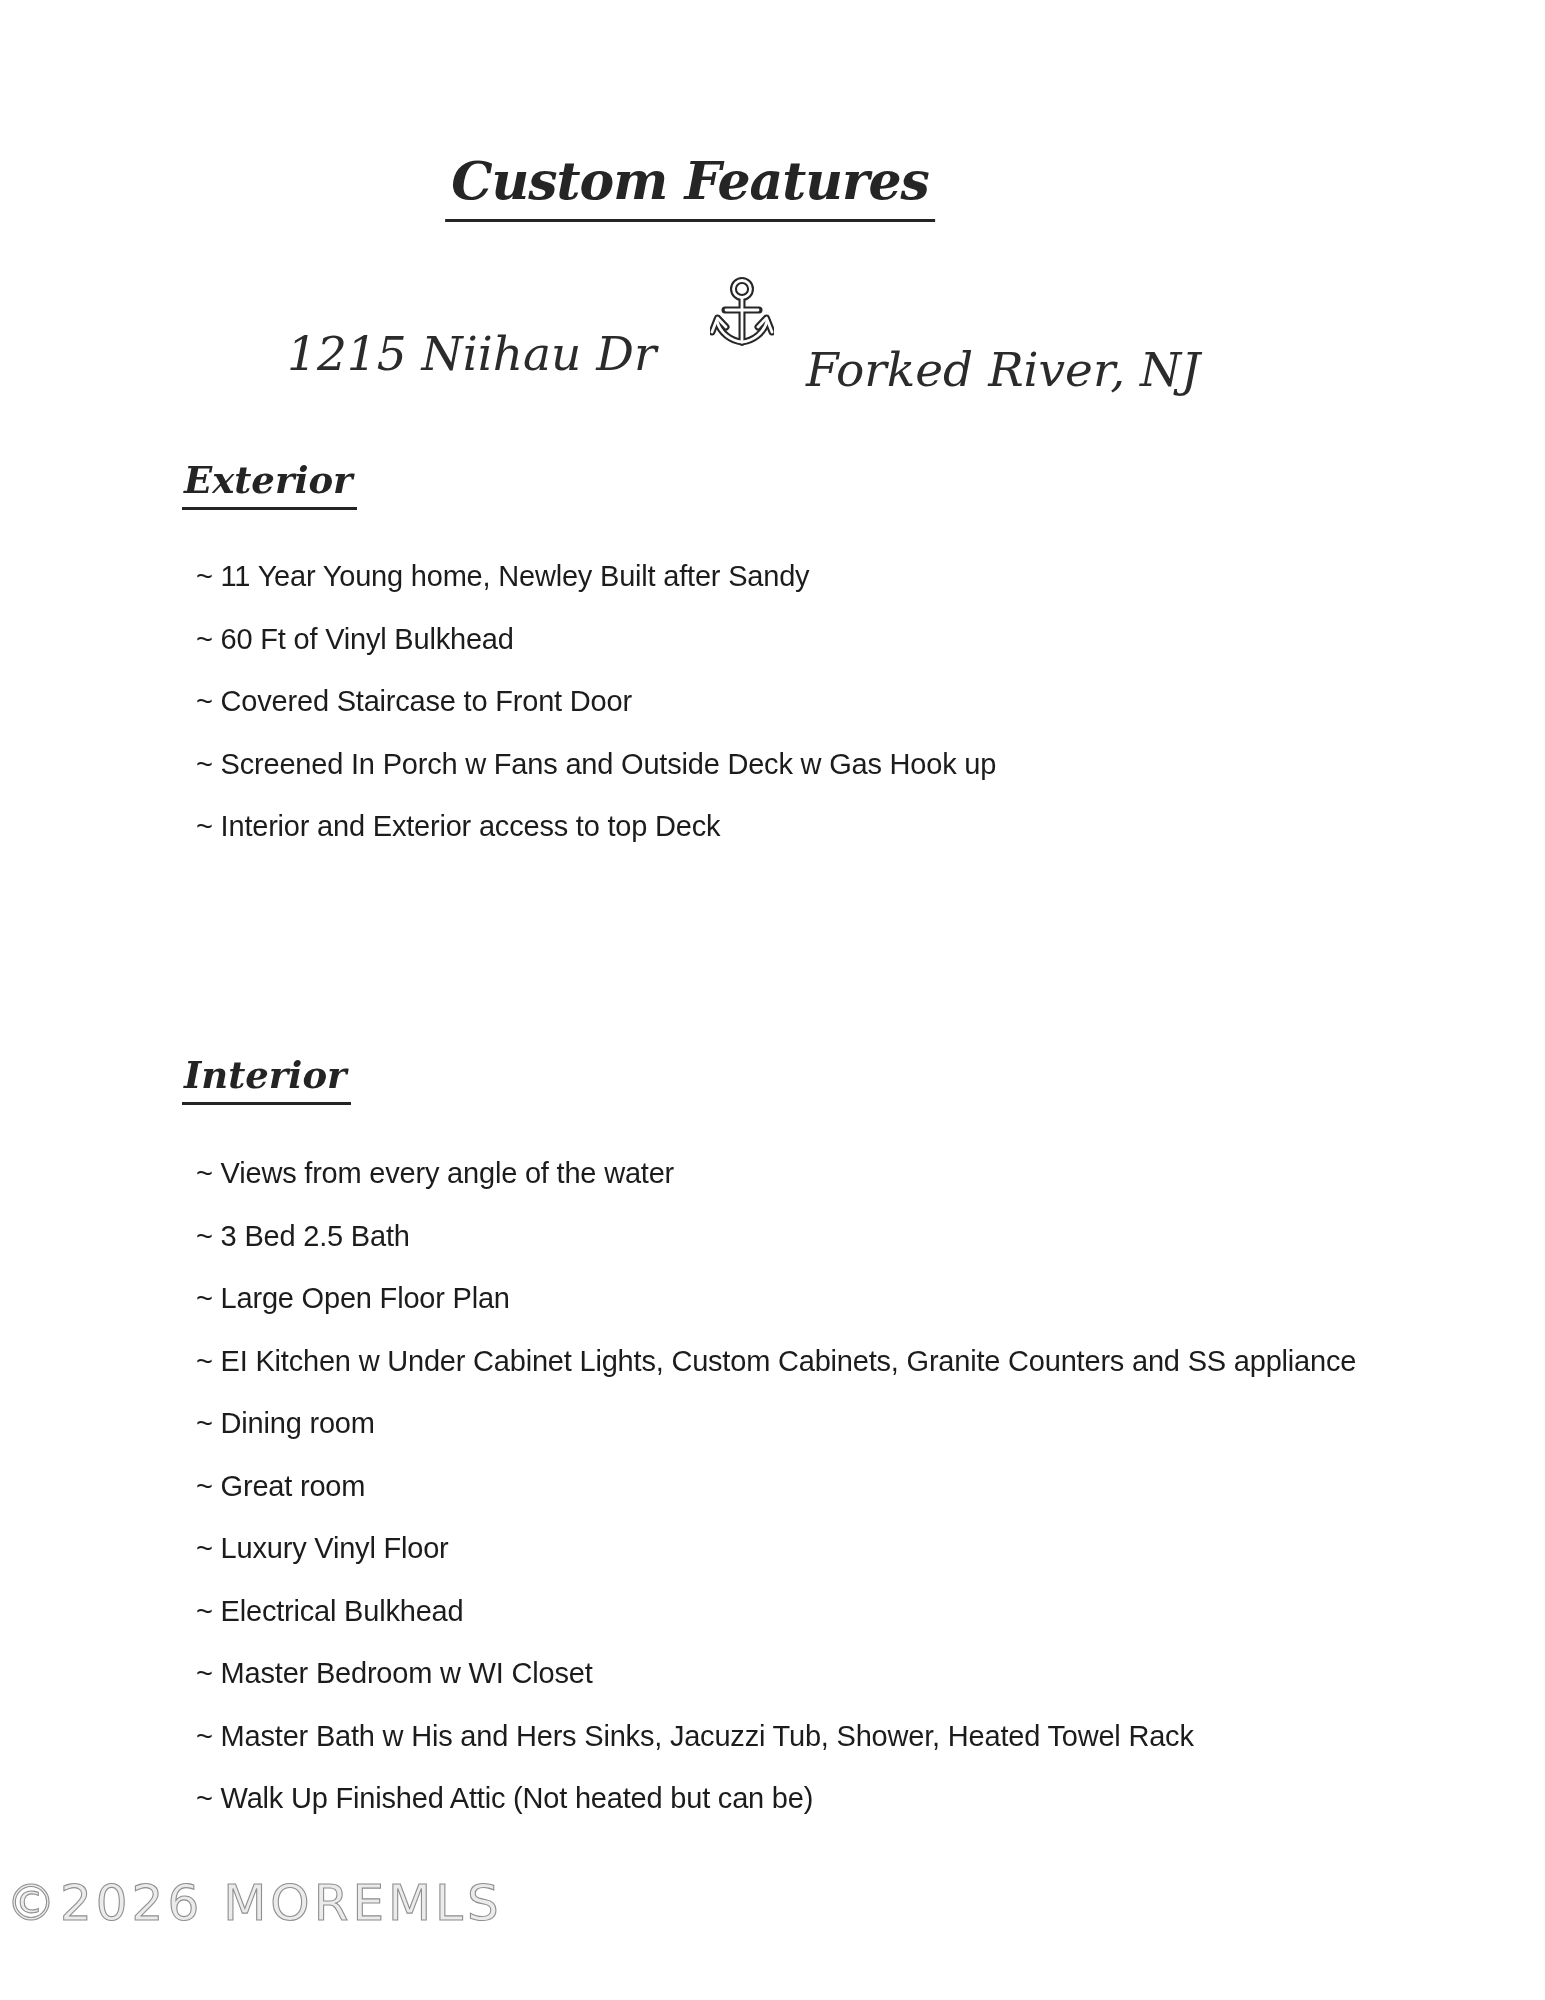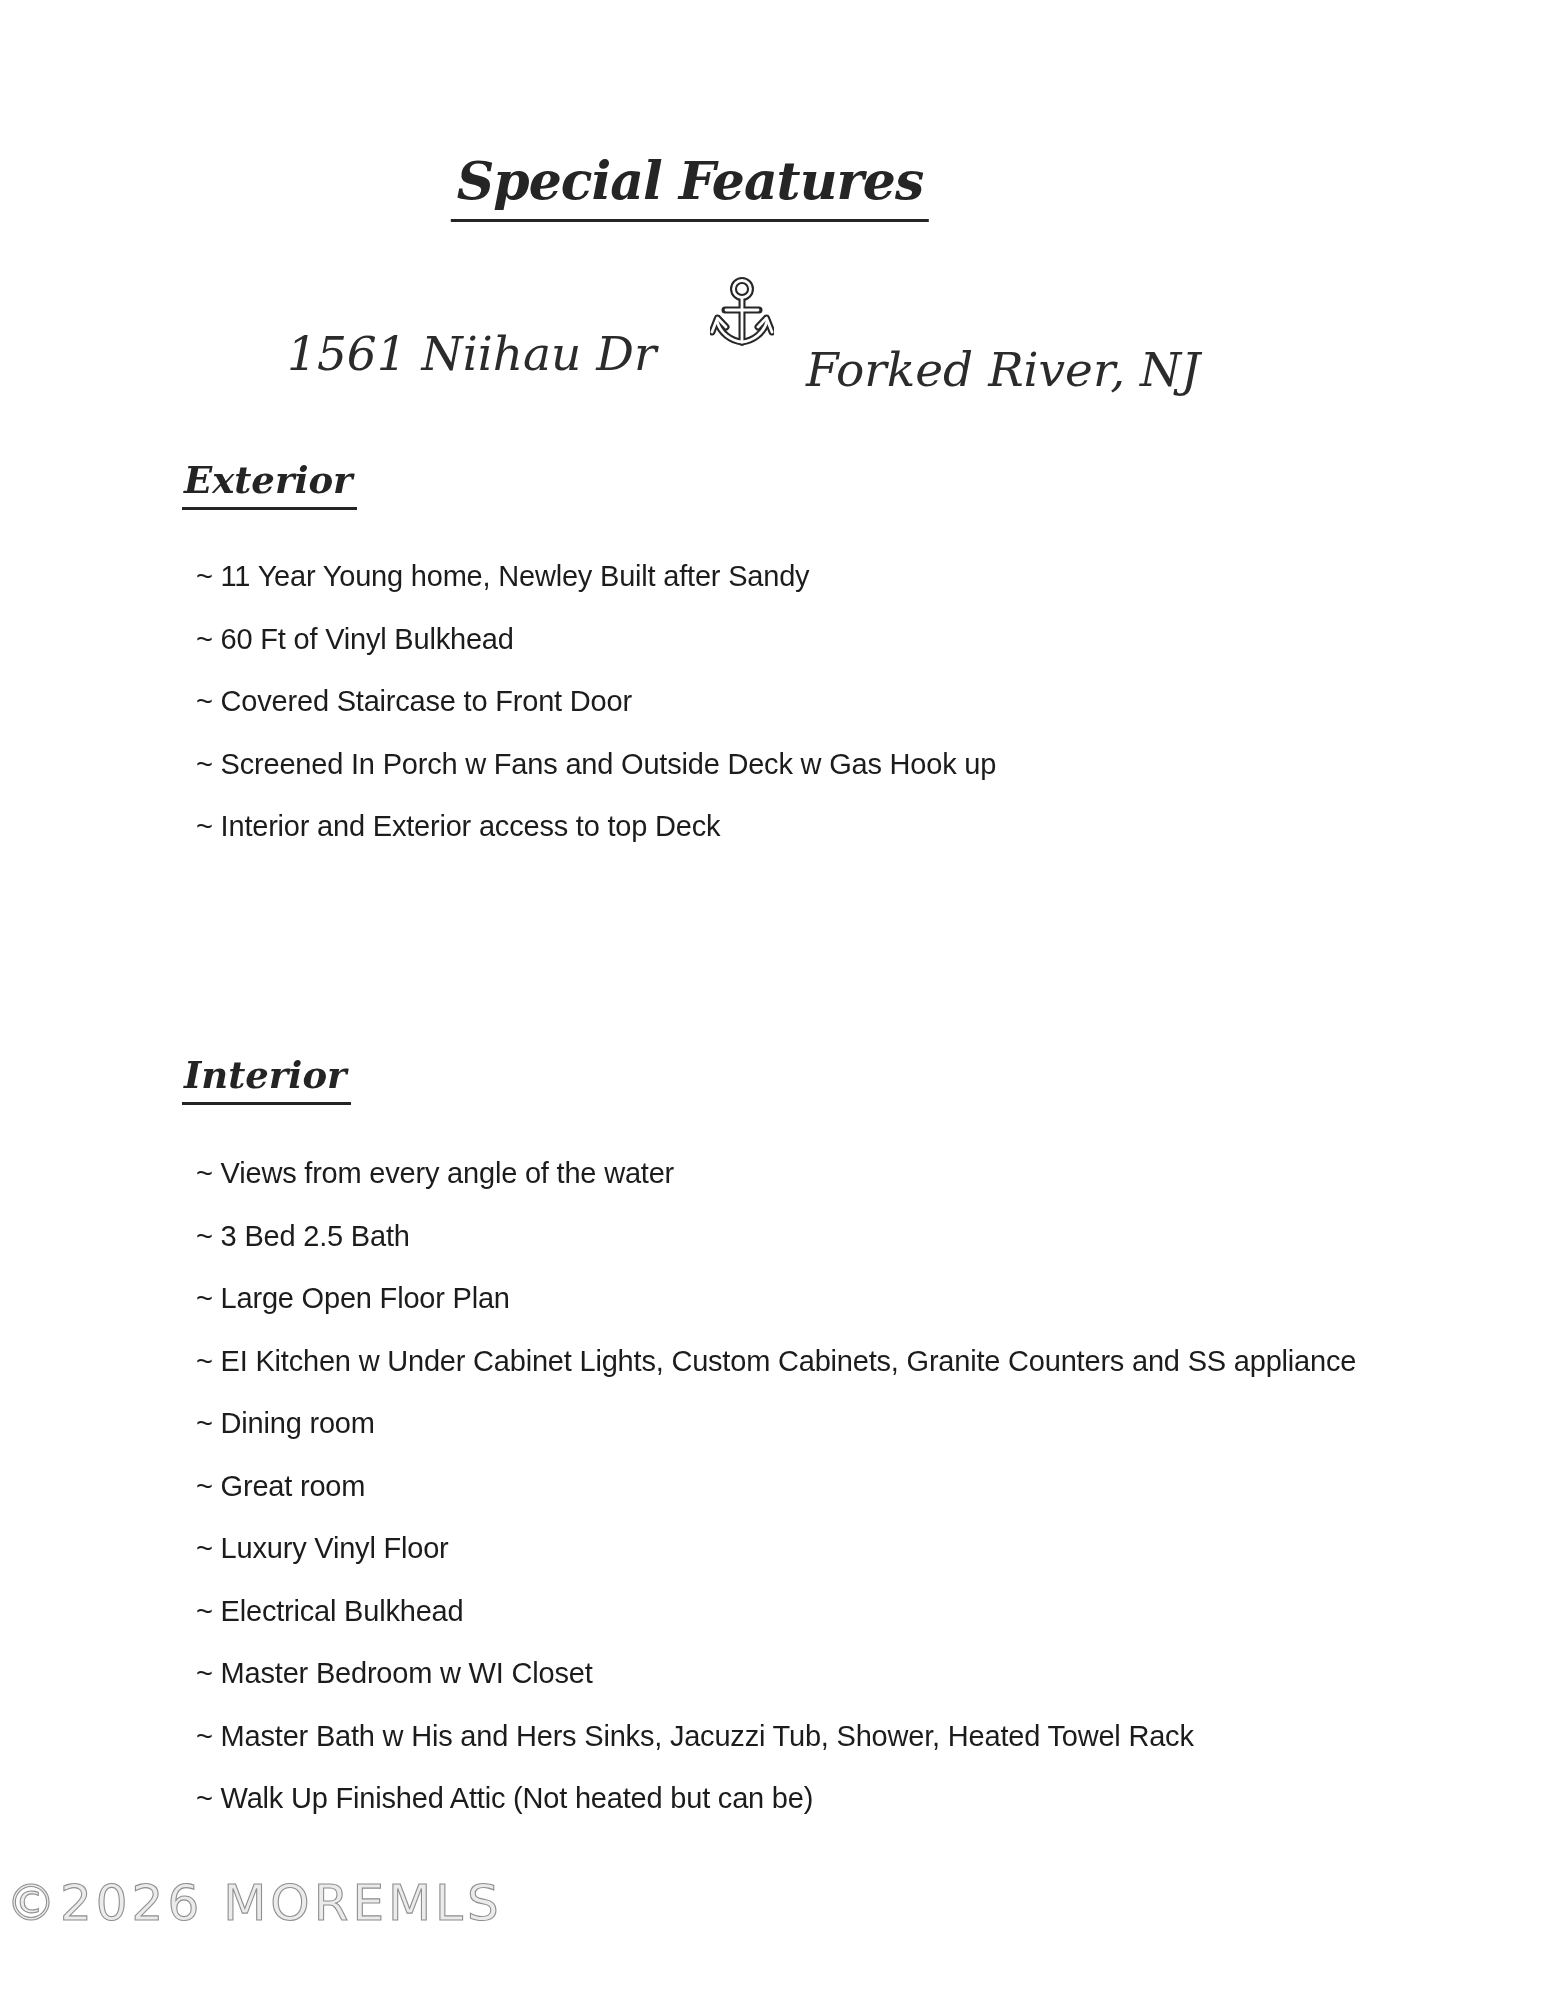--- a/index.html
+++ b/index.html
@@ -119,24 +119,24 @@
 
   svg .ink  { stroke: #272727; stroke-width: 7;   fill: none; stroke-linecap: round; stroke-linejoin: round; }
   svg .core { stroke: #ffffff; stroke-width: 2.8; fill: none; stroke-linecap: round; stroke-linejoin: round; }
 </style>
 </head>
 <body>
 
 <div class="page">
 
   <div class="title-wrap">
-    <span class="title">Special Features</span>
+    <span class="title">Custom Features</span>
   </div>
 
-  <span class="addr-street">1561 Niihau Dr</span>
+  <span class="addr-street">1215 Niihau Dr</span>
 
   <span class="anchor-wrap">
     <svg width="64" height="88" viewBox="0 0 64 88" xmlns="http://www.w3.org/2000/svg">
       <g class="ink">
         <circle cx="32" cy="13" r="8.5"></circle>
         <line x1="32" y1="22" x2="32" y2="66"></line>
         <line x1="15" y1="34" x2="49" y2="34"></line>
         <path d="M 32 66 C 21 65 10 57 7 45"></path>
         <path d="M 32 66 C 43 65 54 57 57 45"></path>
         <path d="M 2 56 L 7.5 42 L 16 51"></path>

